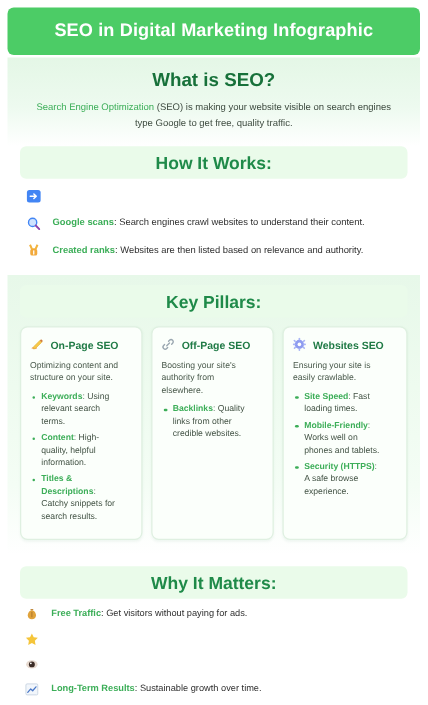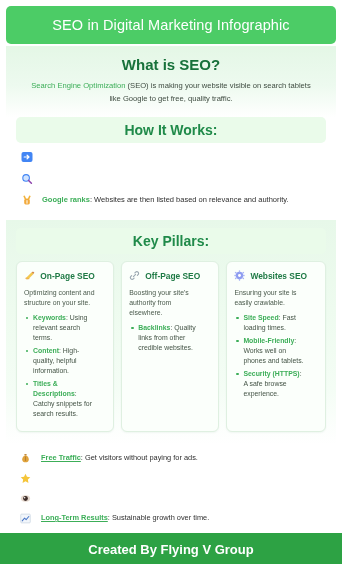--- a/index.html
+++ b/index.html
@@ -31,21 +31,21 @@
     border-radius: 5px;
     height: 38px;
     display: flex;
     align-items: center;
     justify-content: center;
     flex: 0 0 auto;
   }
   .header-title {
     color: #ffffff;
     font-size: 14.5px;
-    font-weight: normal;
+    font-weight: bold;
     letter-spacing: .1px;
     text-align: right;
   }
 
   
   .intro {
     margin-top: 2px;
     background: linear-gradient(180deg, #e4f7e6 0%, #edfaef 55%, #ffffff 100%);
     padding: 10px 14px 12px 14px;
     text-align: center;
@@ -206,21 +206,20 @@
     line-height: 1.1;
   }
   .why-text {
     font-size: 7.4px;
     line-height: 1.25;
     color: #2f2f2f;
   }
   .why-text .lead {
     color: #3cae58;
     font-weight: bold;
-    text-decoration: underline;
   }
 
   
   .footer-spacer { flex: 1 1 auto; }
   .footer {
     background: #2da244;
     height: 32px;
     display: flex;
     align-items: center;
     justify-content: center;
@@ -238,21 +237,21 @@
 <body>
 
 <div class="page">
 
   <div class="header">
     <div class="header-title">SEO in Digital Marketing Infographic</div>
   </div>
 
   <div class="intro">
     <div class="intro-title">What is SEO?</div>
-    <div class="intro-body"><span class="hl">Search Engine Optimization</span><span> (SEO) is making your website visible on search tablets like Google to get free, quality traffic.</span></div>
+    <div class="intro-body"><span class="hl">Search Engine Optimization</span><span> (SEO) is making your website visible on search engines type Google to get free, quality traffic.</span></div>
   </div>
 
   <div class="section">
     <div class="band">
       <div class="band-title">How It Works:</div>
     </div>
     <div class="hiw-list">
 
       <div class="hiw-row">
         <span class="hiw-icon">
@@ -263,31 +262,32 @@
         </span>
       </div>
 
       <div class="hiw-row">
         <span class="hiw-icon">
           <svg class="ico-svg" width="12" height="12" viewBox="0 0 12 12" aria-hidden="true">
             <circle cx="5.1" cy="4.9" r="3.3" fill="#cfe3ff" stroke="#4285f4" stroke-width="1.1"></circle>
             <path d="M7.6 7.4L10.4 10.3" stroke="#8e44ad" stroke-width="1.5" stroke-linecap="round"></path>
           </svg>
         </span>
+        <span class="hiw-text"><span class="lead">Google scans</span><span>: Search engines crawl websites to understand their content.</span></span>
       </div>
 
       <div class="hiw-row">
         <span class="hiw-icon">
           <svg class="ico-svg" width="12" height="12" viewBox="0 0 12 12" aria-hidden="true">
             <path d="M3 0.8L4.6 4.4H7.4L9 0.8" stroke="#f2b33d" stroke-width="1.6" fill="none"></path>
             <rect x="3.2" y="4.2" width="5.6" height="5.2" rx="1.4" fill="#f2a93b"></rect>
             <path d="M6 5.6v2.6" stroke="#ffffff" stroke-width="1" stroke-linecap="round"></path>
           </svg>
         </span>
-        <span class="hiw-text"><span class="lead">Google ranks</span><span>: Websites are then listed based on relevance and authority.</span></span>
+        <span class="hiw-text"><span class="lead">Created ranks</span><span>: Websites are then listed based on relevance and authority.</span></span>
       </div>
 
     </div>
   </div>
 
   <div class="pillars-wrap">
     <div class="band">
       <div class="band-title">Key Pillars:</div>
     </div>
     <div class="pillars-grid">
@@ -357,20 +357,23 @@
           <li><span class="lead">Site Speed</span><span>: Fast loading times.</span></li>
           <li><span class="lead">Mobile-Friendly</span><span>: Works well on phones and tablets.</span></li>
           <li><span class="lead">Security (HTTPS)</span><span>: A safe browse experience.</span></li>
         </ul>
       </div>
 
     </div>
   </div>
 
   <div class="section why">
+    <div class="band">
+      <div class="band-title">Why It Matters:</div>
+    </div>
     <div class="why-list">
 
       <div class="why-row">
         <span class="why-icon">
           <svg class="ico-svg" width="11" height="11" viewBox="0 0 12 12" aria-hidden="true">
             <path d="M4.6 1.2h2.8l-.7 1.4H5.3z" fill="#c08a3e"></path>
             <path d="M6 2.4c2.1 0 3.6 2.5 3.6 4.6 0 2-1.6 3.2-3.6 3.2S2.4 9 2.4 7c0-2.1 1.5-4.6 3.6-4.6z" fill="#e0a33c"></path>
             <path d="M6 4.2v4" stroke="#a9732b" stroke-width=".8" stroke-linecap="round"></path>
           </svg>
         </span>

